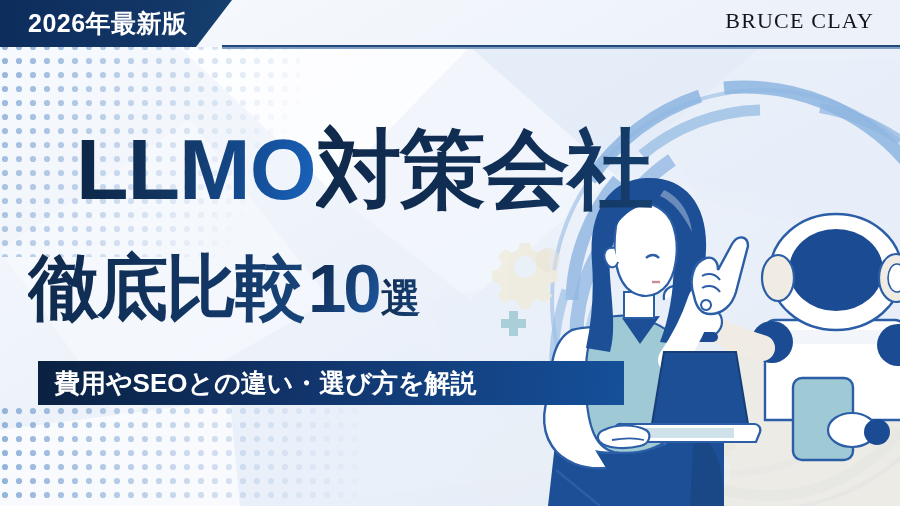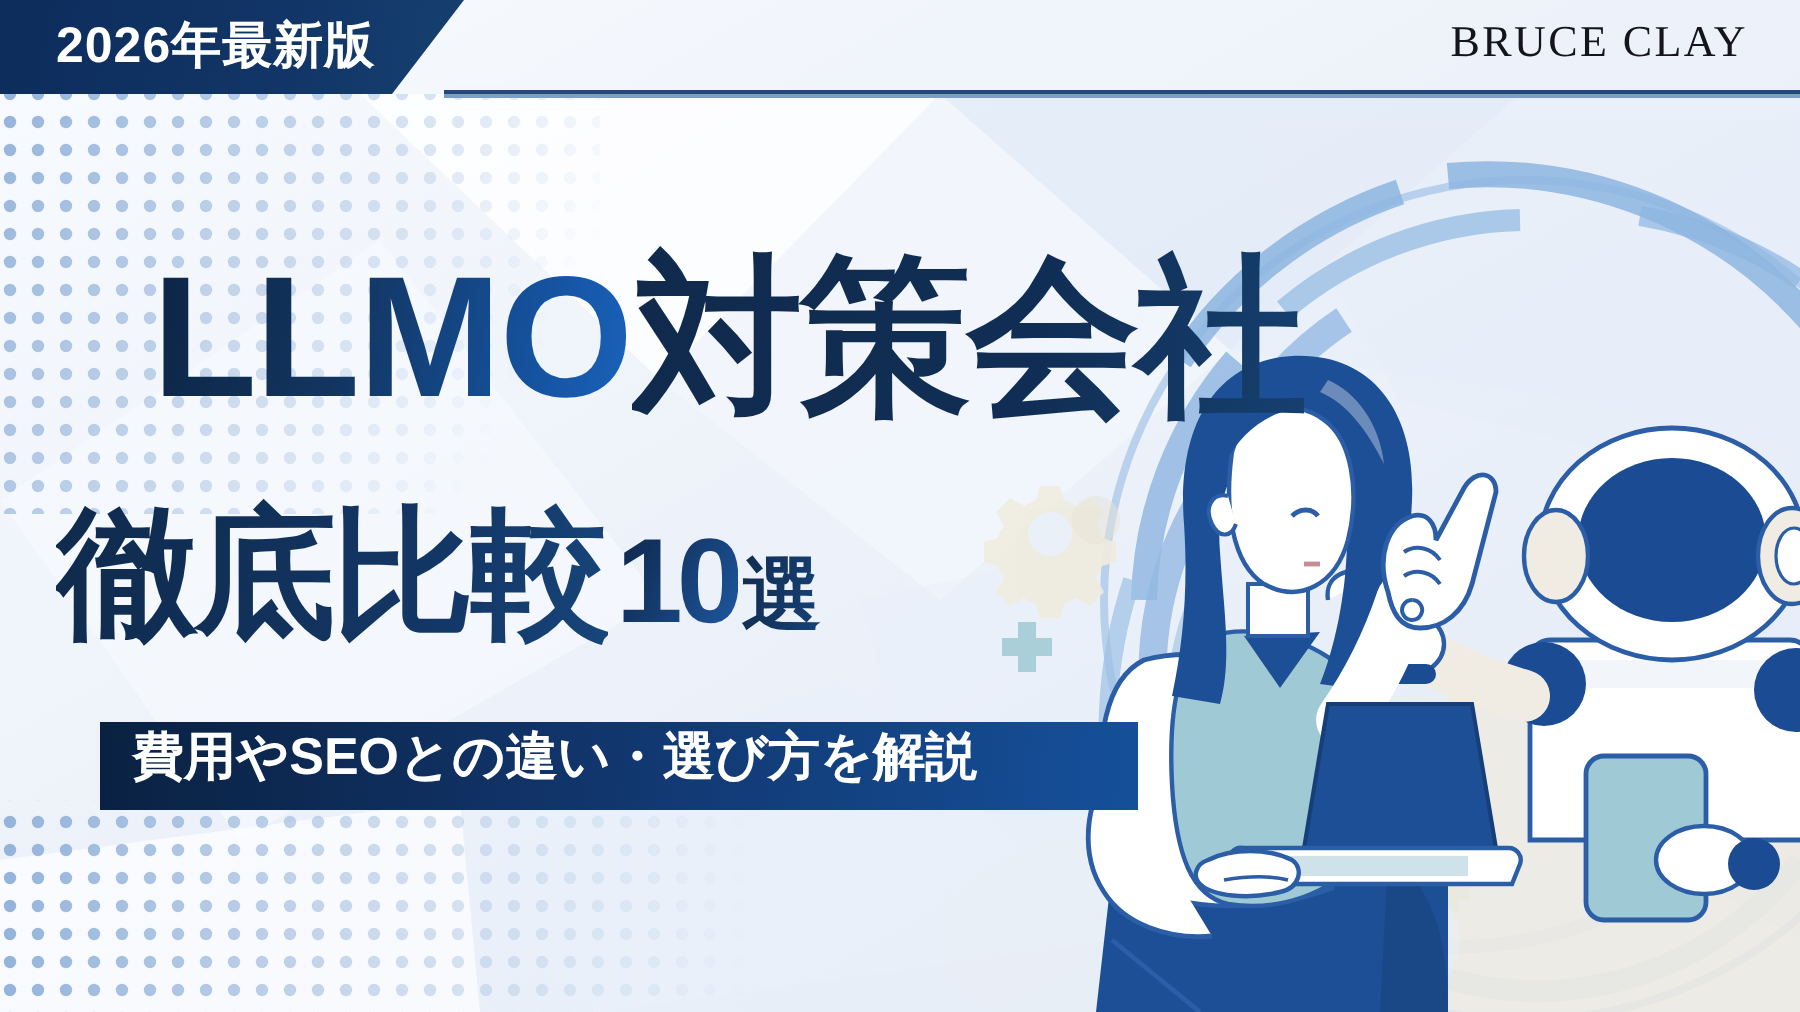--- a/index.html
+++ b/index.html
@@ -63,38 +63,38 @@
     position:absolute;left:28px;top:252px;z-index:7;
     white-space:nowrap;line-height:1;
   }
   #headline-2 .cmp{
     font-size:71px;font-weight:700;letter-spacing:-2px;
     background:linear-gradient(100deg,#0f2a4c 0%,#133766 70%,#17457a 100%);
     -webkit-background-clip:text;background-clip:text;color:transparent;
     -webkit-text-fill-color:transparent;
   }
   #headline-2 .num{
-    font-size:60px;font-weight:700;letter-spacing:-3px;margin-left:4px;
+    font-size:69px;font-weight:700;letter-spacing:-3px;margin-left:4px;
     background:linear-gradient(120deg,#0d2547 0%,#153a6c 45%,#1d5ba6 100%);
     -webkit-background-clip:text;background-clip:text;color:transparent;
     -webkit-text-fill-color:transparent;
   }
   #headline-2 .sel{
     font-size:40px;font-weight:700;margin-left:2px;
     background:linear-gradient(100deg,#112c50 0%,#164278 100%);
     -webkit-background-clip:text;background-clip:text;color:transparent;
     -webkit-text-fill-color:transparent;
   }
 
   
   #sub-bar{
-    position:absolute;left:50px;top:361px;width:519px;height:44px;z-index:7;
+    position:absolute;left:38px;top:361px;width:586px;height:44px;z-index:7;
     background:linear-gradient(95deg,#0a2141 0%,#103father 0%,#11346a 45%,#16539c 100%);
     background:linear-gradient(95deg,#0a2141 0%,#11346a 45%,#15509a 100%);
-    display:flex;
+    display:flex;align-items:center;
   }
   #sub-bar .txt{
     color:#ffffff;font-size:26px;font-weight:700;letter-spacing:0px;
     white-space:nowrap;padding-left:16px;
   }
 </style>
 </head>
 <body>
 
 <div id="banner">

